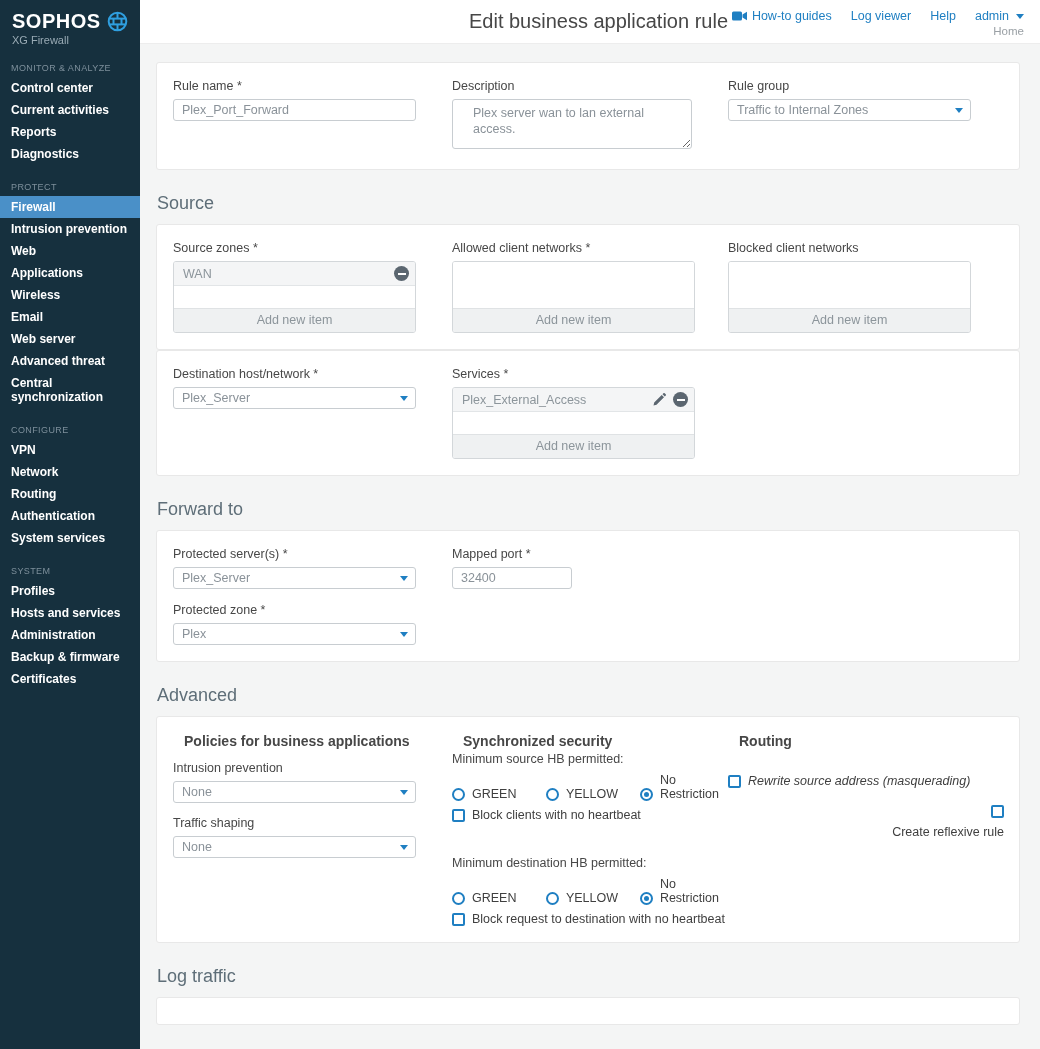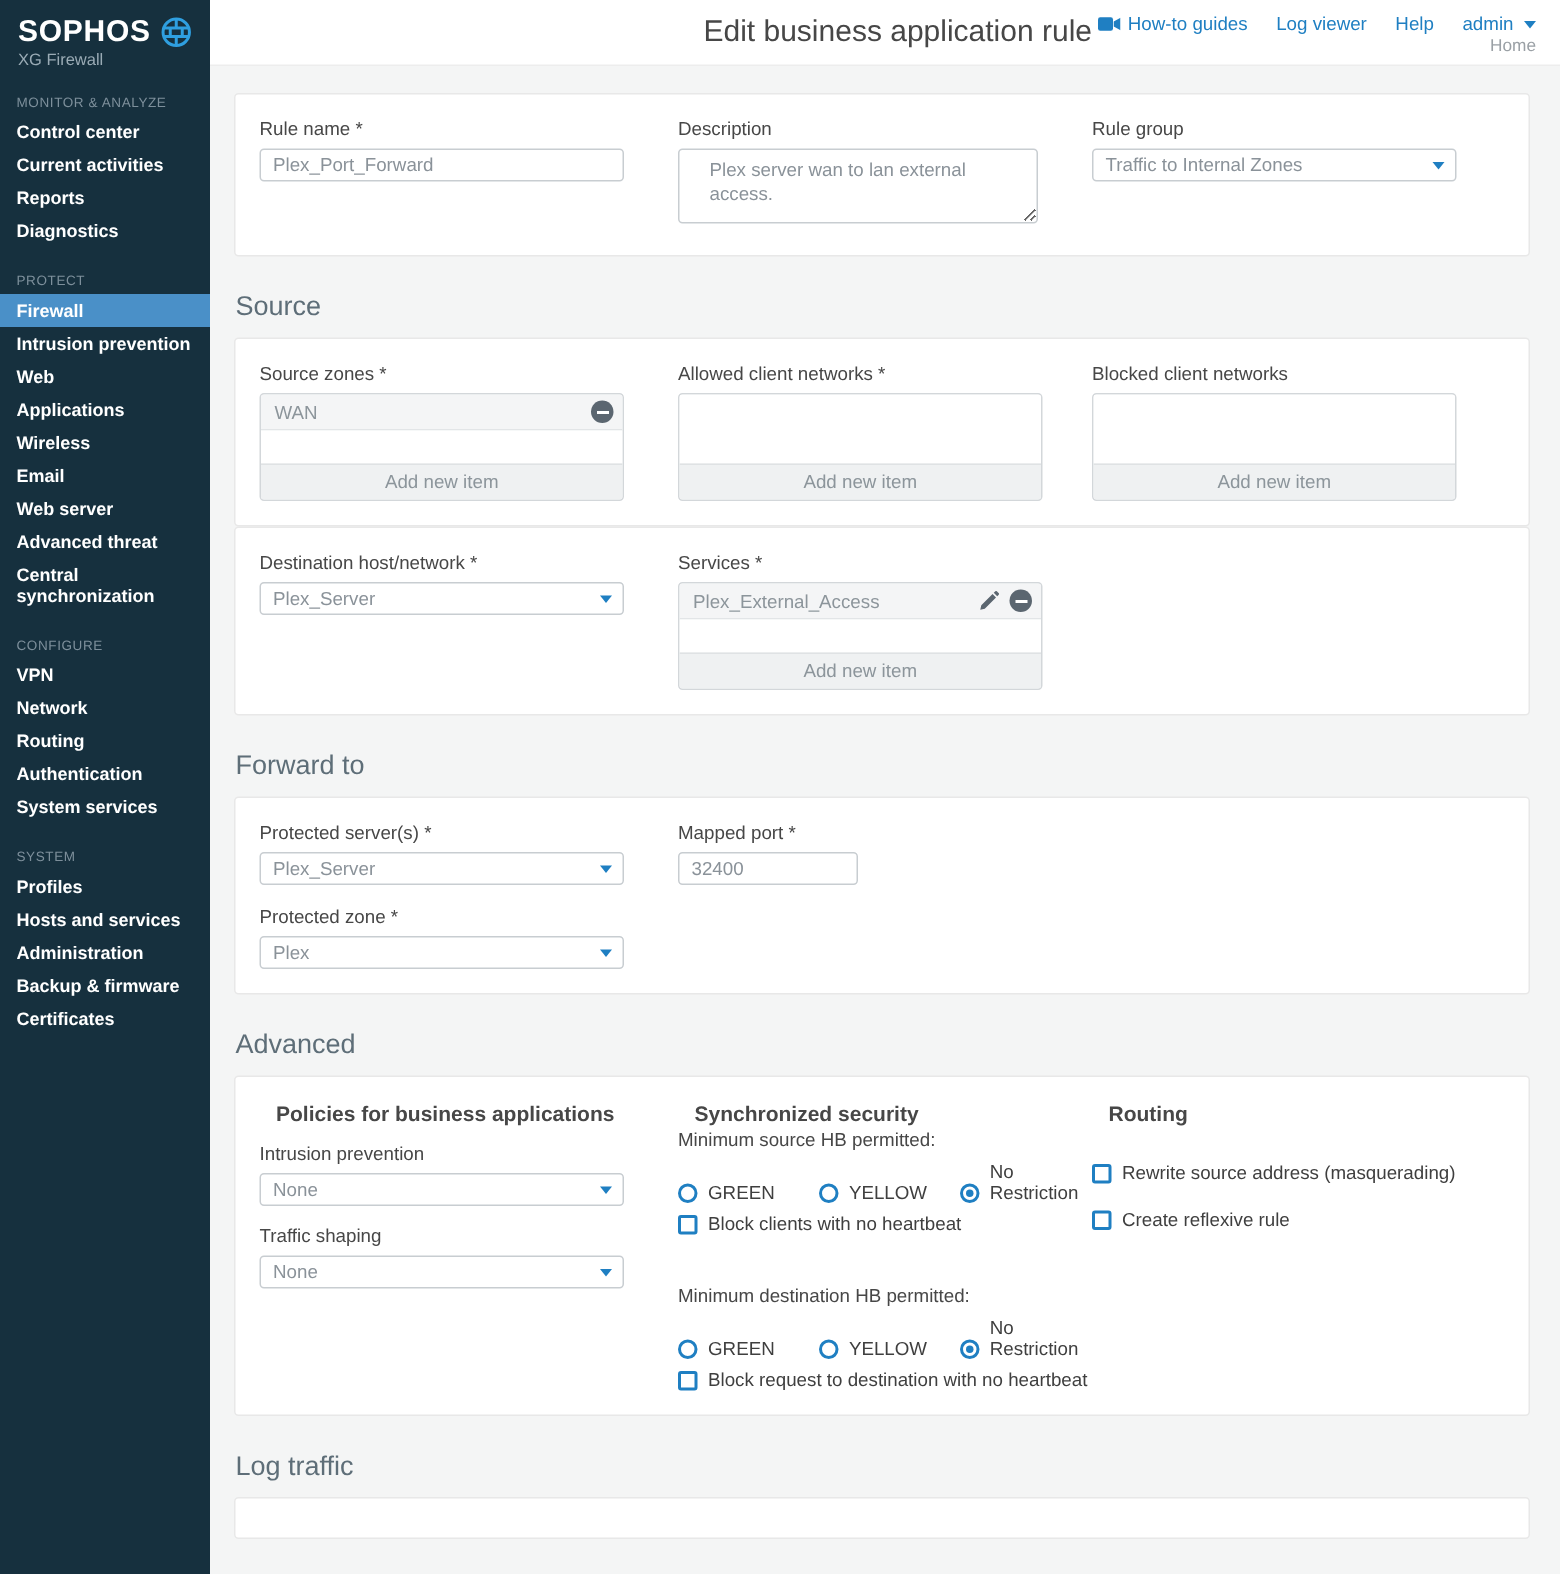--- a/index.html
+++ b/index.html
@@ -310,25 +310,25 @@
               </span>
           </div>
           <div class="choice-row" style="margin-top:7px;">
             <span class="checkbox"></span>
             <span>Block request to destination with no heartbeat</span>
           </div>
         </div>
 
         <div>
           <div class="mini-heading">Routing</div>
-          <div class="choice-row" style="margin-top:25px;">
+          <div class="choice-row" style="margin-top:25px;font-style:italic;">
             <span class="checkbox"></span>
             <span>Rewrite source address (masquerading)</span>
           </div>
-          <div class="choice-row" style="margin-top:17px;">
+          <div class="choice-row" style="margin-top:17px;flex-direction:column;">
             <span class="checkbox"></span>
             <span>Create reflexive rule</span>
           </div>
         </div>
       </div>
     </div>
 
     <h2 class="section-title">Log traffic</h2>
     <div class="card" style="padding:13px 16px;">
       

